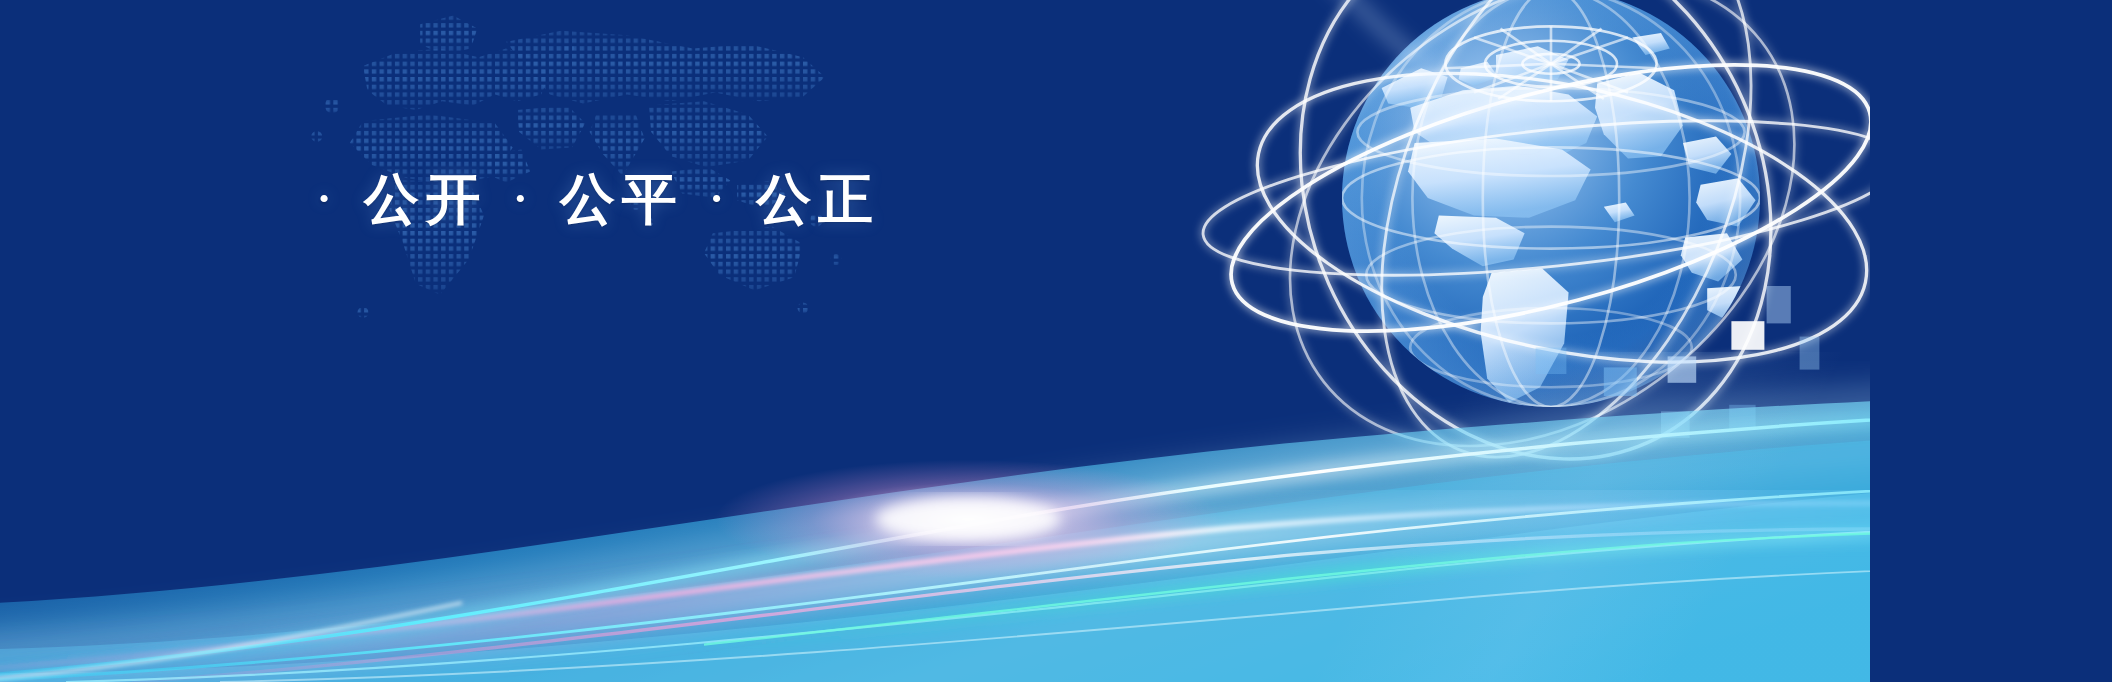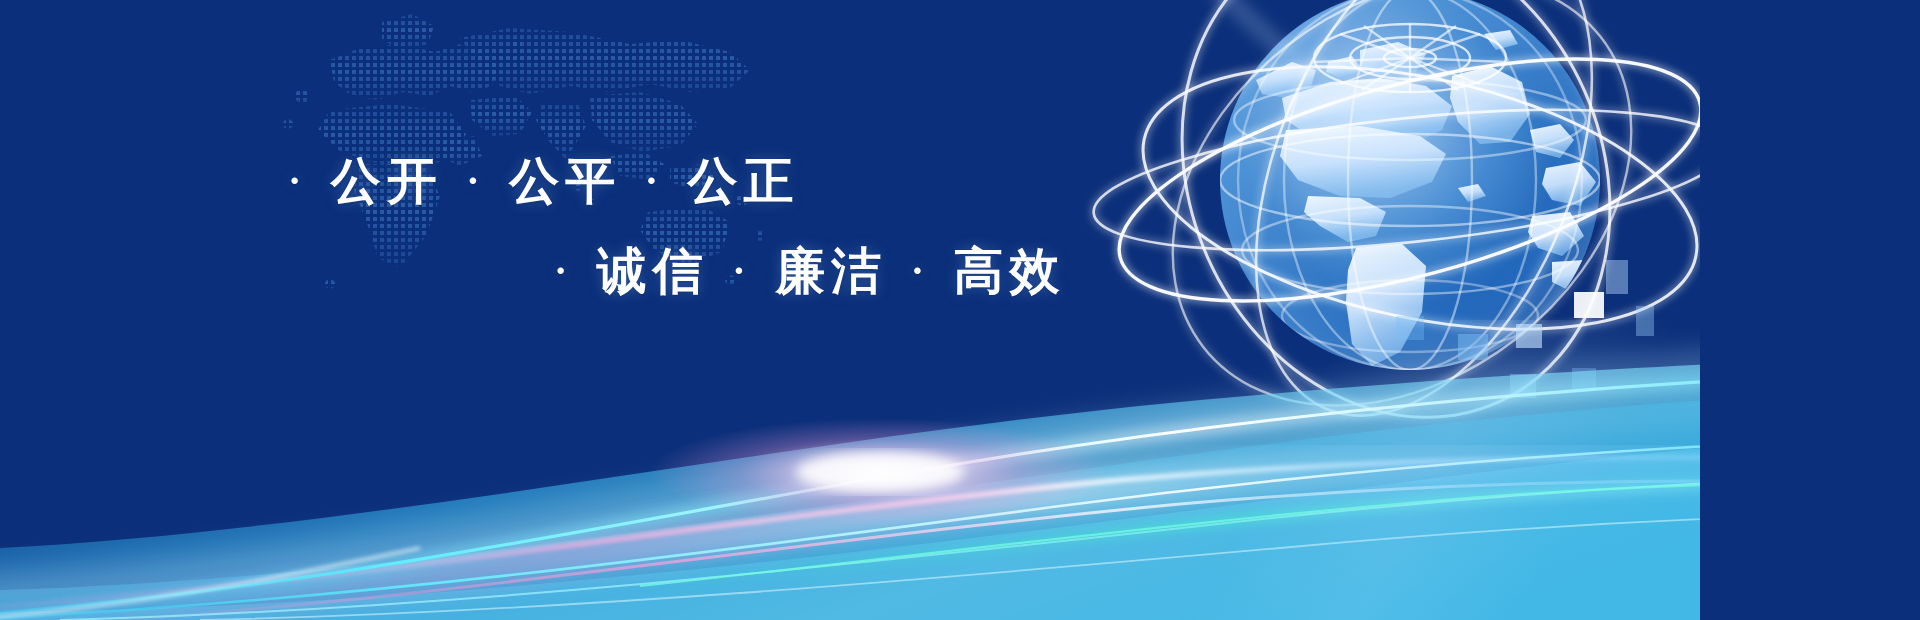--- a/index.html
+++ b/index.html
@@ -310,23 +310,15 @@
 
   <div class="slogan">
     <div class="line line-1">
       <span class="sep">·</span>
       <span class="word">公开</span>
       <span class="sep">·</span>
       <span class="word">公平</span>
       <span class="sep">·</span>
       <span class="word">公正</span>
     </div>
-    <div class="line line-2">
-      <span class="sep">·</span>
-      <span class="word">诚信</span>
-      <span class="sep">·</span>
-      <span class="word">廉洁</span>
-      <span class="sep">·</span>
-      <span class="word">高效</span>
-    </div>
   </div>
 
 </div>
 
 </body></html>

